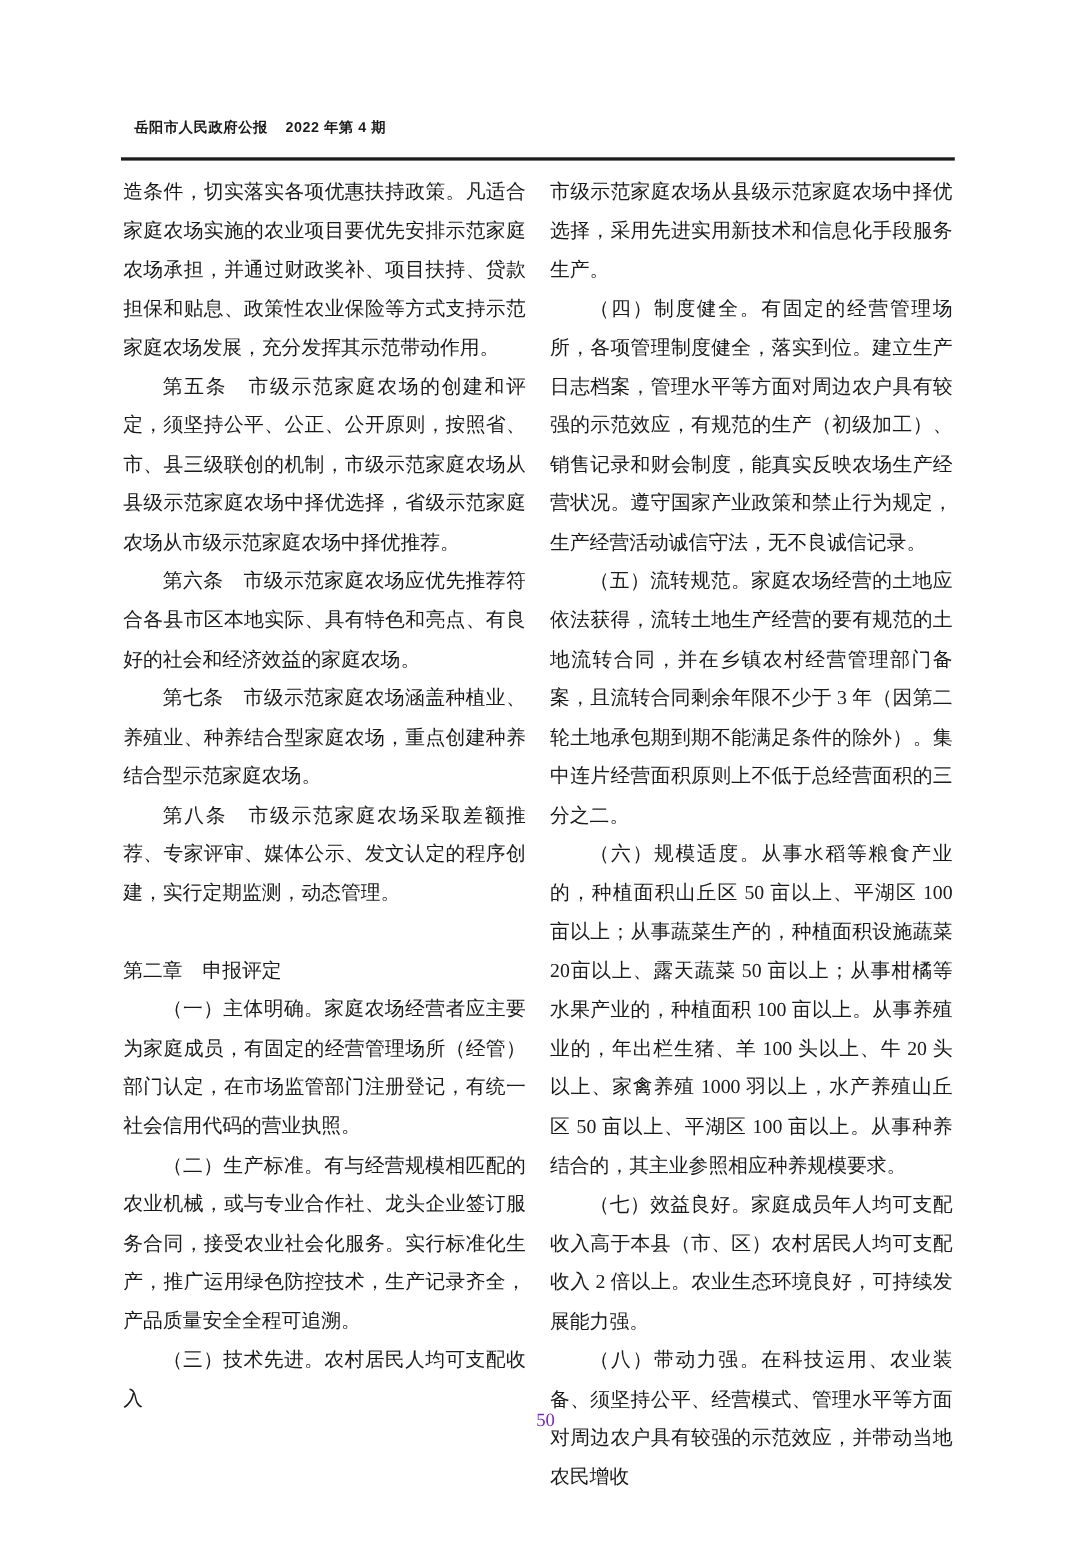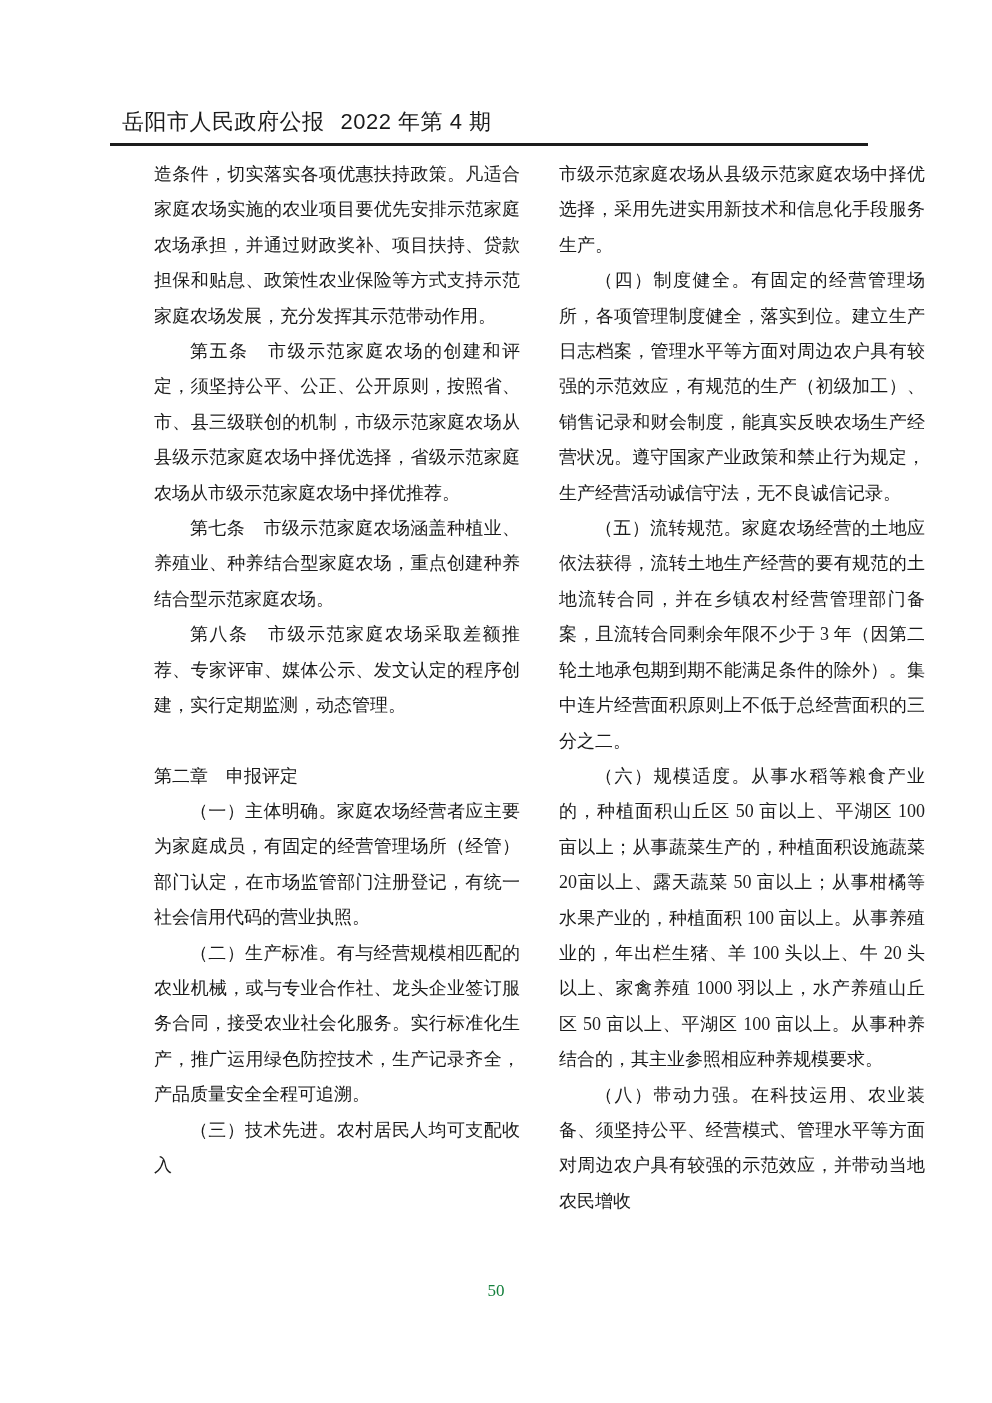--- a/index.html
+++ b/index.html
@@ -12,42 +12,41 @@
     font-family: "Liberation Serif", "DejaVu Serif", serif;
     color: #1a1a1a;
     overflow: hidden;
   }
   .header {
     position: absolute;
     left: 122px;
     top: 107px;
     width: 748px;
     font-family: "Liberation Sans", "DejaVu Sans", sans-serif;
-    font-weight: normal;
-    font-size: 22px;
+    font-weight: bold;
+    font-size: 13px;
     letter-spacing: 0.5px;
     white-space: nowrap;
   }
   .header .issue { margin-left: 16px; }
   .header-rule {
     position: absolute;
     left: 110px;
     top: 143px;
     width: 758px;
     height: 3px;
     background: #1c1c1c;
   }
   .columns {
     position: absolute;
     left: 112px;
     top: 157px;
     width: 771px;
     display: flex;
-    gap: 39px;
-    margin-left: 42px;
+    gap: 22px;
   }
   .col {
     width: 366px;
     font-size: 18px;
     line-height: 35.4px;
     text-align: justify;
     text-justify: inter-character;
   }
   .col p { margin: 0; }
   .col p.indent { text-indent: 2em; }
@@ -56,52 +55,54 @@
     text-indent: 0;
     margin-top: 35px;
   }
   .footer {
     position: absolute;
     left: 0;
     top: 1281px;
     width: 100%;
     text-align: center;
     font-size: 17px;
-    color: #15803d;
+    color: #6d28d9;
   }
 </style>
 </head>
 <body>
 
 <div class="page">
 
   <div class="header">
     <span>岳阳市人民政府公报</span><span class="issue">2022 年第 4 期</span>
   </div>
 
   <div class="header-rule"></div>
 
   <div class="columns">
 
     <div class="col">
       <p class="continuation">造条件，切实落实各项优惠扶持政策。凡适合家庭农场实施的农业项目要优先安排示范家庭农场承担，并通过财政奖补、项目扶持、贷款担保和贴息、政策性农业保险等方式支持示范家庭农场发展，充分发挥其示范带动作用。</p>
       <p class="indent">第五条　市级示范家庭农场的创建和评定，须坚持公平、公正、公开原则，按照省、市、县三级联创的机制，市级示范家庭农场从县级示范家庭农场中择优选择，省级示范家庭农场从市级示范家庭农场中择优推荐。</p>
+      <p class="indent">第六条　市级示范家庭农场应优先推荐符合各县市区本地实际、具有特色和亮点、有良好的社会和经济效益的家庭农场。</p>
       <p class="indent">第七条　市级示范家庭农场涵盖种植业、养殖业、种养结合型家庭农场，重点创建种养结合型示范家庭农场。</p>
       <p class="indent">第八条　市级示范家庭农场采取差额推荐、专家评审、媒体公示、发文认定的程序创建，实行定期监测，动态管理。</p>
       <p class="chapter-heading">第二章　申报评定</p>
       <p class="indent">（一）主体明确。家庭农场经营者应主要为家庭成员，有固定的经营管理场所（经管）部门认定，在市场监管部门注册登记，有统一社会信用代码的营业执照。</p>
       <p class="indent">（二）生产标准。有与经营规模相匹配的农业机械，或与专业合作社、龙头企业签订服务合同，接受农业社会化服务。实行标准化生产，推广运用绿色防控技术，生产记录齐全，产品质量安全全程可追溯。</p>
       <p class="indent">（三）技术先进。农村居民人均可支配收入</p>
     </div>
 
     <div class="col">
       <p class="continuation">市级示范家庭农场从县级示范家庭农场中择优选择，采用先进实用新技术和信息化手段服务生产。</p>
       <p class="indent">（四）制度健全。有固定的经营管理场所，各项管理制度健全，落实到位。建立生产日志档案，管理水平等方面对周边农户具有较强的示范效应，有规范的生产（初级加工）、销售记录和财会制度，能真实反映农场生产经营状况。遵守国家产业政策和禁止行为规定，生产经营活动诚信守法，无不良诚信记录。</p>
       <p class="indent">（五）流转规范。家庭农场经营的土地应依法获得，流转土地生产经营的要有规范的土地流转合同，并在乡镇农村经营管理部门备案，且流转合同剩余年限不少于 3 年（因第二轮土地承包期到期不能满足条件的除外）。集中连片经营面积原则上不低于总经营面积的三分之二。</p>
       <p class="indent">（六）规模适度。从事水稻等粮食产业的，种植面积山丘区 50 亩以上、平湖区 100 亩以上；从事蔬菜生产的，种植面积设施蔬菜20亩以上、露天蔬菜 50 亩以上；从事柑橘等水果产业的，种植面积 100 亩以上。从事养殖业的，年出栏生猪、羊 100 头以上、牛 20 头以上、家禽养殖 1000 羽以上，水产养殖山丘区 50 亩以上、平湖区 100 亩以上。从事种养结合的，其主业参照相应种养规模要求。</p>
+      <p class="indent">（七）效益良好。家庭成员年人均可支配收入高于本县（市、区）农村居民人均可支配收入 2 倍以上。农业生态环境良好，可持续发展能力强。</p>
       <p class="indent">（八）带动力强。在科技运用、农业装备、须坚持公平、经营模式、管理水平等方面对周边农户具有较强的示范效应，并带动当地农民增收</p>
     </div>
 
   </div>
 
   <div class="footer">50</div>
 
 </div>
 
 </body></html>

